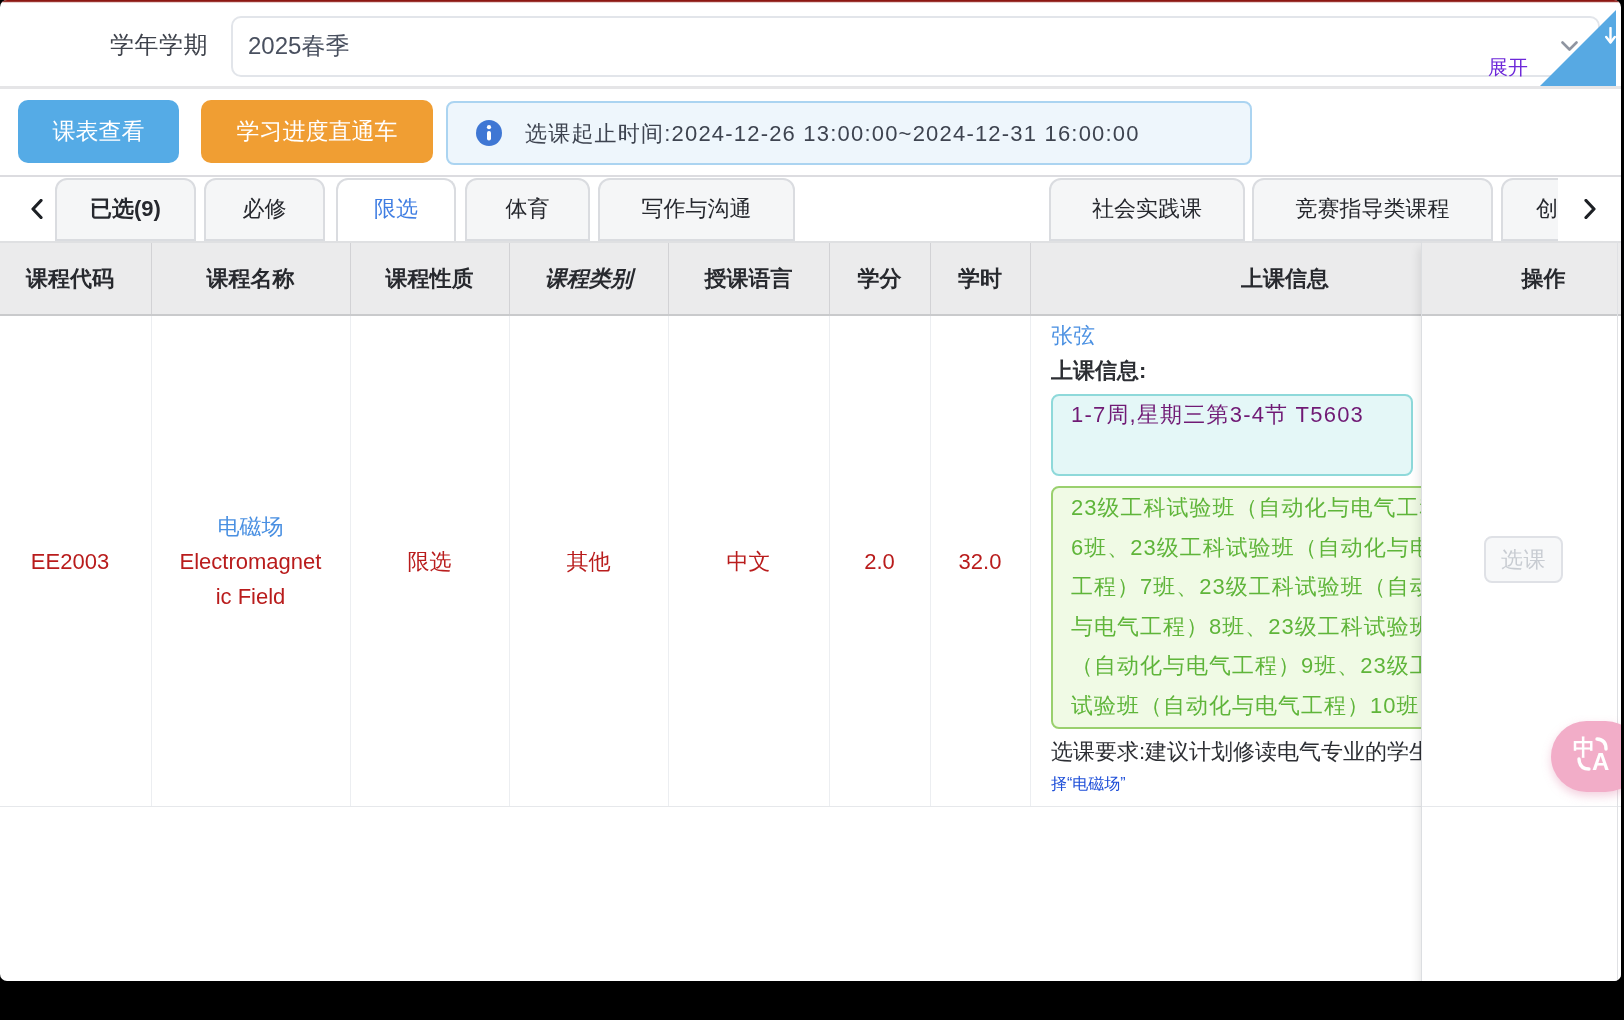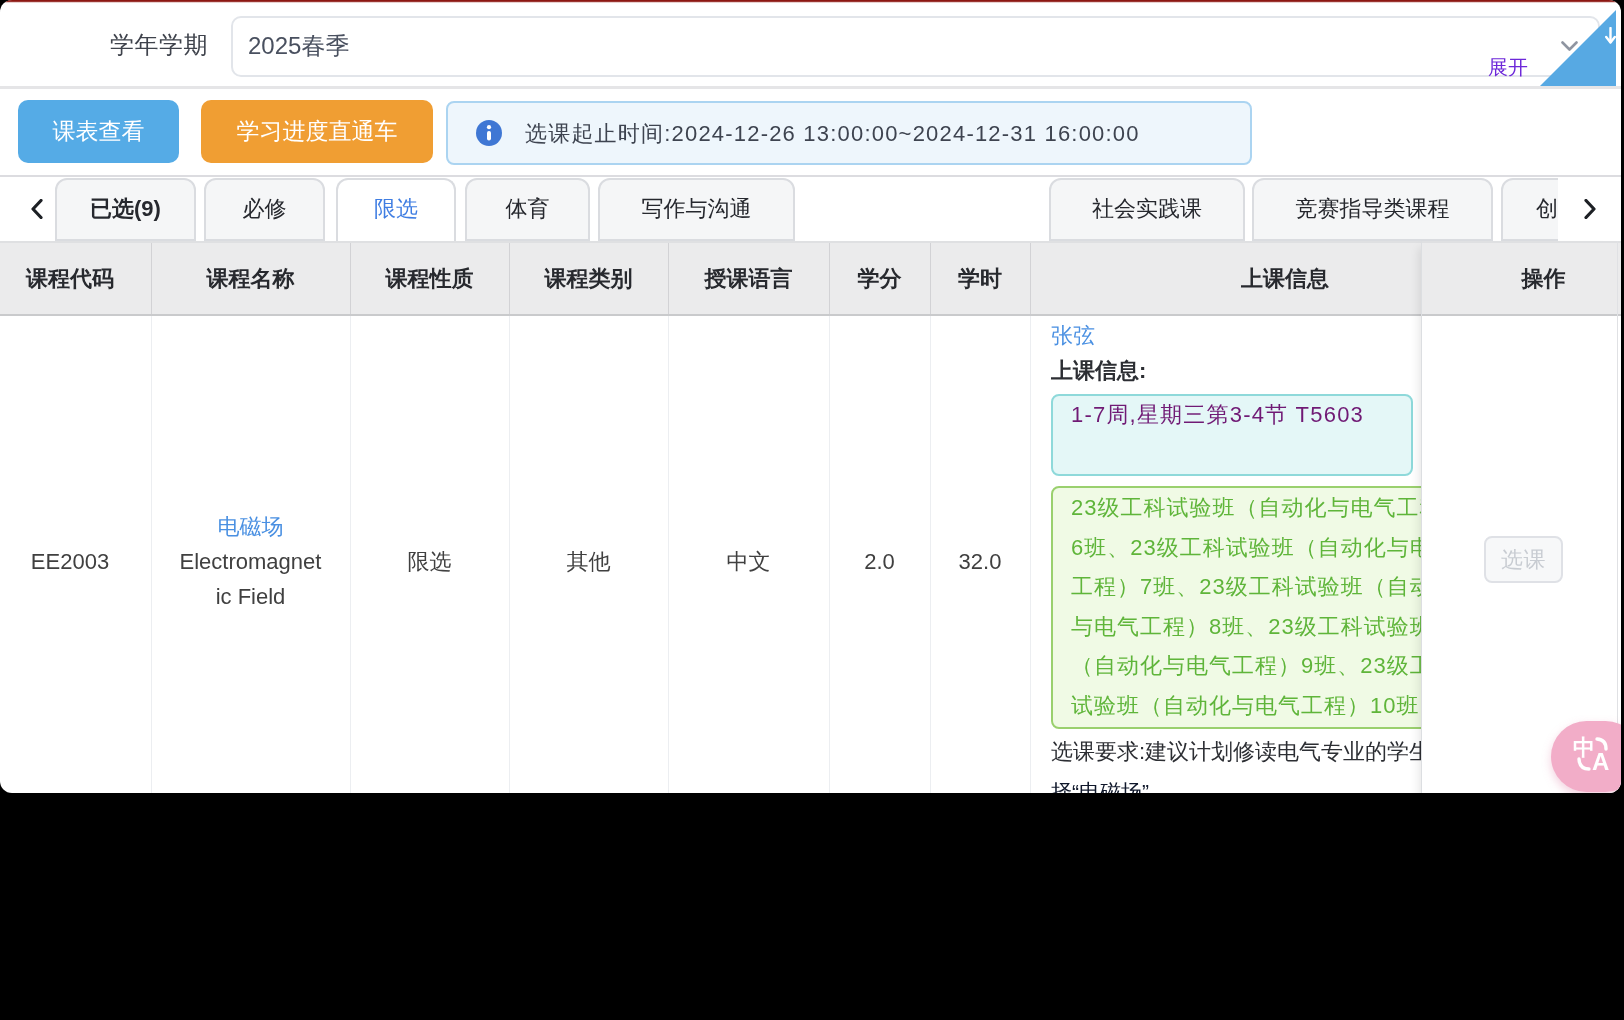--- a/index.html
+++ b/index.html
@@ -1,19 +1,19 @@
 <!DOCTYPE html>
 <html><head>
 <meta charset="utf-8">
 <style>
   * { margin:0; padding:0; box-sizing:border-box; }
   html,body { width:1624px; height:1020px; background:#000; overflow:hidden;
     font-family:"Liberation Sans", sans-serif; }
-  .screen { position:absolute; left:0; top:0; width:1621px; height:793px;
-    background:#fff; border-radius:12px; overflow:hidden; }
+  .screen { position:absolute; left:0; top:0; width:1621px; height:981px;
+    background:#fff; border-radius:7px; overflow:hidden; }
   .abs { position:absolute; }
   .t { position:absolute; transform:translateY(-50%); white-space:nowrap; }
   .tc { position:absolute; transform:translateY(-50%); text-align:center; white-space:nowrap;margin-left:22px; }
 
   .topred { position:absolute; left:0; top:0; width:1621px; height:4px; background:linear-gradient(to bottom,#8d1712 0px,#8d1712 1.3px,rgba(141,23,18,0) 2.8px); }
 
   
   .lbl1 { left:110px; top:45px; font-size:24px; color:#3f434c; letter-spacing:0.5px;}
   .select { position:absolute; left:231px; top:16px; width:1369px; height:61px;
     border:2px solid #e2e5ea; border-radius:10px; background:#fff; }
@@ -43,21 +43,21 @@
   
   .thead { position:absolute; left:0; top:241px; width:1621px; height:75px;
     background:#ebebec; border-top:2px solid #dfe0e2; border-bottom:2px solid #c9cacc; }
   .th { position:absolute; top:279px; transform:translateY(-50%); font-size:22px;
     font-weight:bold; color:#27292e; text-align:center; }
   .hdiv { position:absolute; top:243px; width:1px; height:71px; background:#d2d2d5; }
 
   
   .bdiv { position:absolute; top:316px; width:1px; height:490px; background:#eceef1; }
   .rowline { position:absolute; left:0; top:806px; width:1621px; height:1px; background:#e6e8eb; }
-  .td { position:absolute; transform:translateY(-50%); font-size:22px; color:#404040;
+  .td { position:absolute; transform:translateY(-50%); font-size:22px; color:#b91c1c;
     text-align:center; white-space:nowrap; }
   .link { color:#4a90e2; }
 
   .cyanBox { position:absolute; left:1051px; top:394px; width:362px; height:82px;
     background:#e4f7f7; border:2px solid #8ed9da; border-radius:8px; }
   .cyanT { font-size:22px; color:#701a75; letter-spacing:1.2px; }
   .greenBox { position:absolute; left:1051px; top:486px; width:494px; height:243px;
     background:#f0fae5; border:2px solid #9ad06e; border-radius:8px; }
   .greenT { font-size:22px; color:#5fb53a; letter-spacing:1px; }
 
@@ -120,21 +120,21 @@
     <polyline points="10,1.5 2,10 10,18.5" fill="none" stroke="#1d2025" stroke-width="3.2" stroke-linecap="round" stroke-linejoin="round"></polyline>
   </svg>
   <svg class="abs" style="left:1584px;top:199px" width="12" height="20" viewBox="0 0 12 20">
     <polyline points="2,1.5 10,10 2,18.5" fill="none" stroke="#1d2025" stroke-width="3.2" stroke-linecap="round" stroke-linejoin="round"></polyline>
   </svg>
 
   <div class="thead"></div>
   <div class="th" style="left:0;width:140px;">课程代码</div>
   <div class="th" style="left:151px;width:199px;">课程名称</div>
   <div class="th" style="left:350px;width:159px;">课程性质</div>
-  <div class="th" style="left:509px;width:159px;">课程类别</div>
+  <div class="th" style="left:509px;width:159px;font-style:italic;">课程类别</div>
   <div class="th" style="left:668px;width:161px;">授课语言</div>
   <div class="th" style="left:829px;width:101px;">学分</div>
   <div class="th" style="left:930px;width:100px;">学时</div>
   <div class="th" style="left:1030px;width:510px;">上课信息</div>
   <div class="hdiv" style="left:151px;"></div>
   <div class="hdiv" style="left:350px;"></div>
   <div class="hdiv" style="left:509px;"></div>
   <div class="hdiv" style="left:668px;"></div>
   <div class="hdiv" style="left:829px;"></div>
   <div class="hdiv" style="left:930px;"></div>
@@ -163,21 +163,21 @@
   <div class="cyanBox"></div>
   <div class="t cyanT" style="left:1071px;top:415px;">1-7周,星期三第3-4节 T5603</div>
   <div class="greenBox"></div>
   <div class="t greenT" style="left:1071px;top:508px;">23级工科试验班（自动化与电气工程）</div>
   <div class="t greenT" style="left:1071px;top:547.5px;">6班、23级工科试验班（自动化与电气</div>
   <div class="t greenT" style="left:1071px;top:587px;">工程）7班、23级工科试验班（自动化</div>
   <div class="t greenT" style="left:1071px;top:626.5px;">与电气工程）8班、23级工科试验班</div>
   <div class="t greenT" style="left:1071px;top:666px;">（自动化与电气工程）9班、23级工科</div>
   <div class="t greenT" style="left:1071px;top:705.5px;">试验班（自动化与电气工程）10班、</div>
   <div class="t" style="left:1051px;top:752px;font-size:22px;color:#2c2e33;">选课要求:建议计划修读电气专业的学生选</div>
-  <div class="t" style="left:1051px;top:784px;font-size:21px;color:#0f172a;margin-top:8px;">择“电磁场”</div>
+  <div class="t" style="left:1051px;top:784px;font-size:16px;color:#1d4ed8;">择“电磁场”</div>
   <div class="rowline"></div>
 
   <div class="fixcol">
     <div class="fixhead"></div>
     <div class="tc" style="left:0;top:38px;width:199px;font-size:22px;font-weight:bold;color:#27292e;">操作</div>
     <div style="position:absolute;left:0;top:565px;width:200px;height:1px;background:#e6e8eb;"></div>
     <div class="selBtn">选课</div>
   </div>
   <div class="rightline"></div>
 

